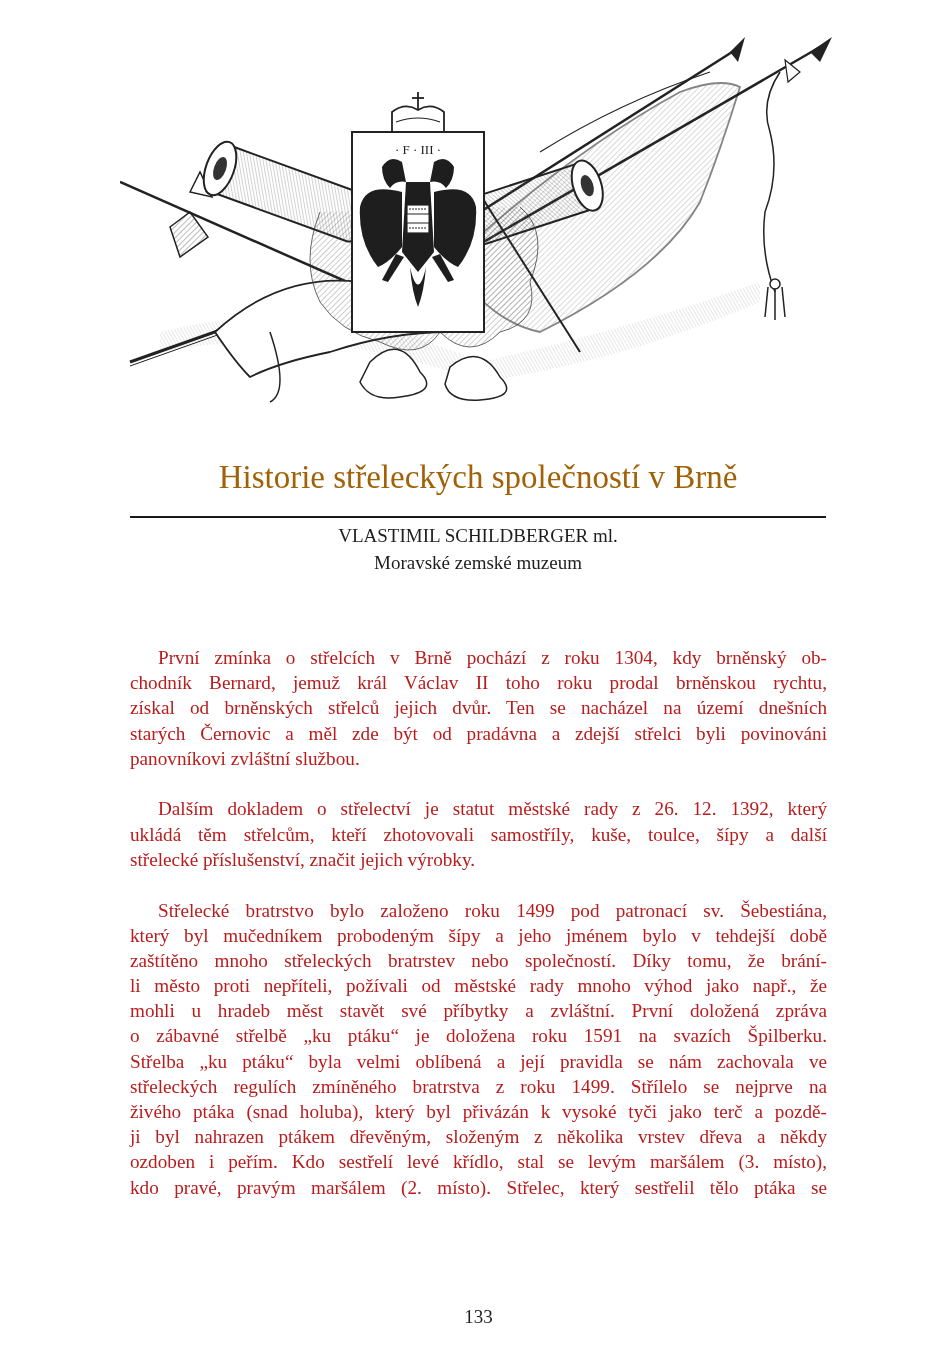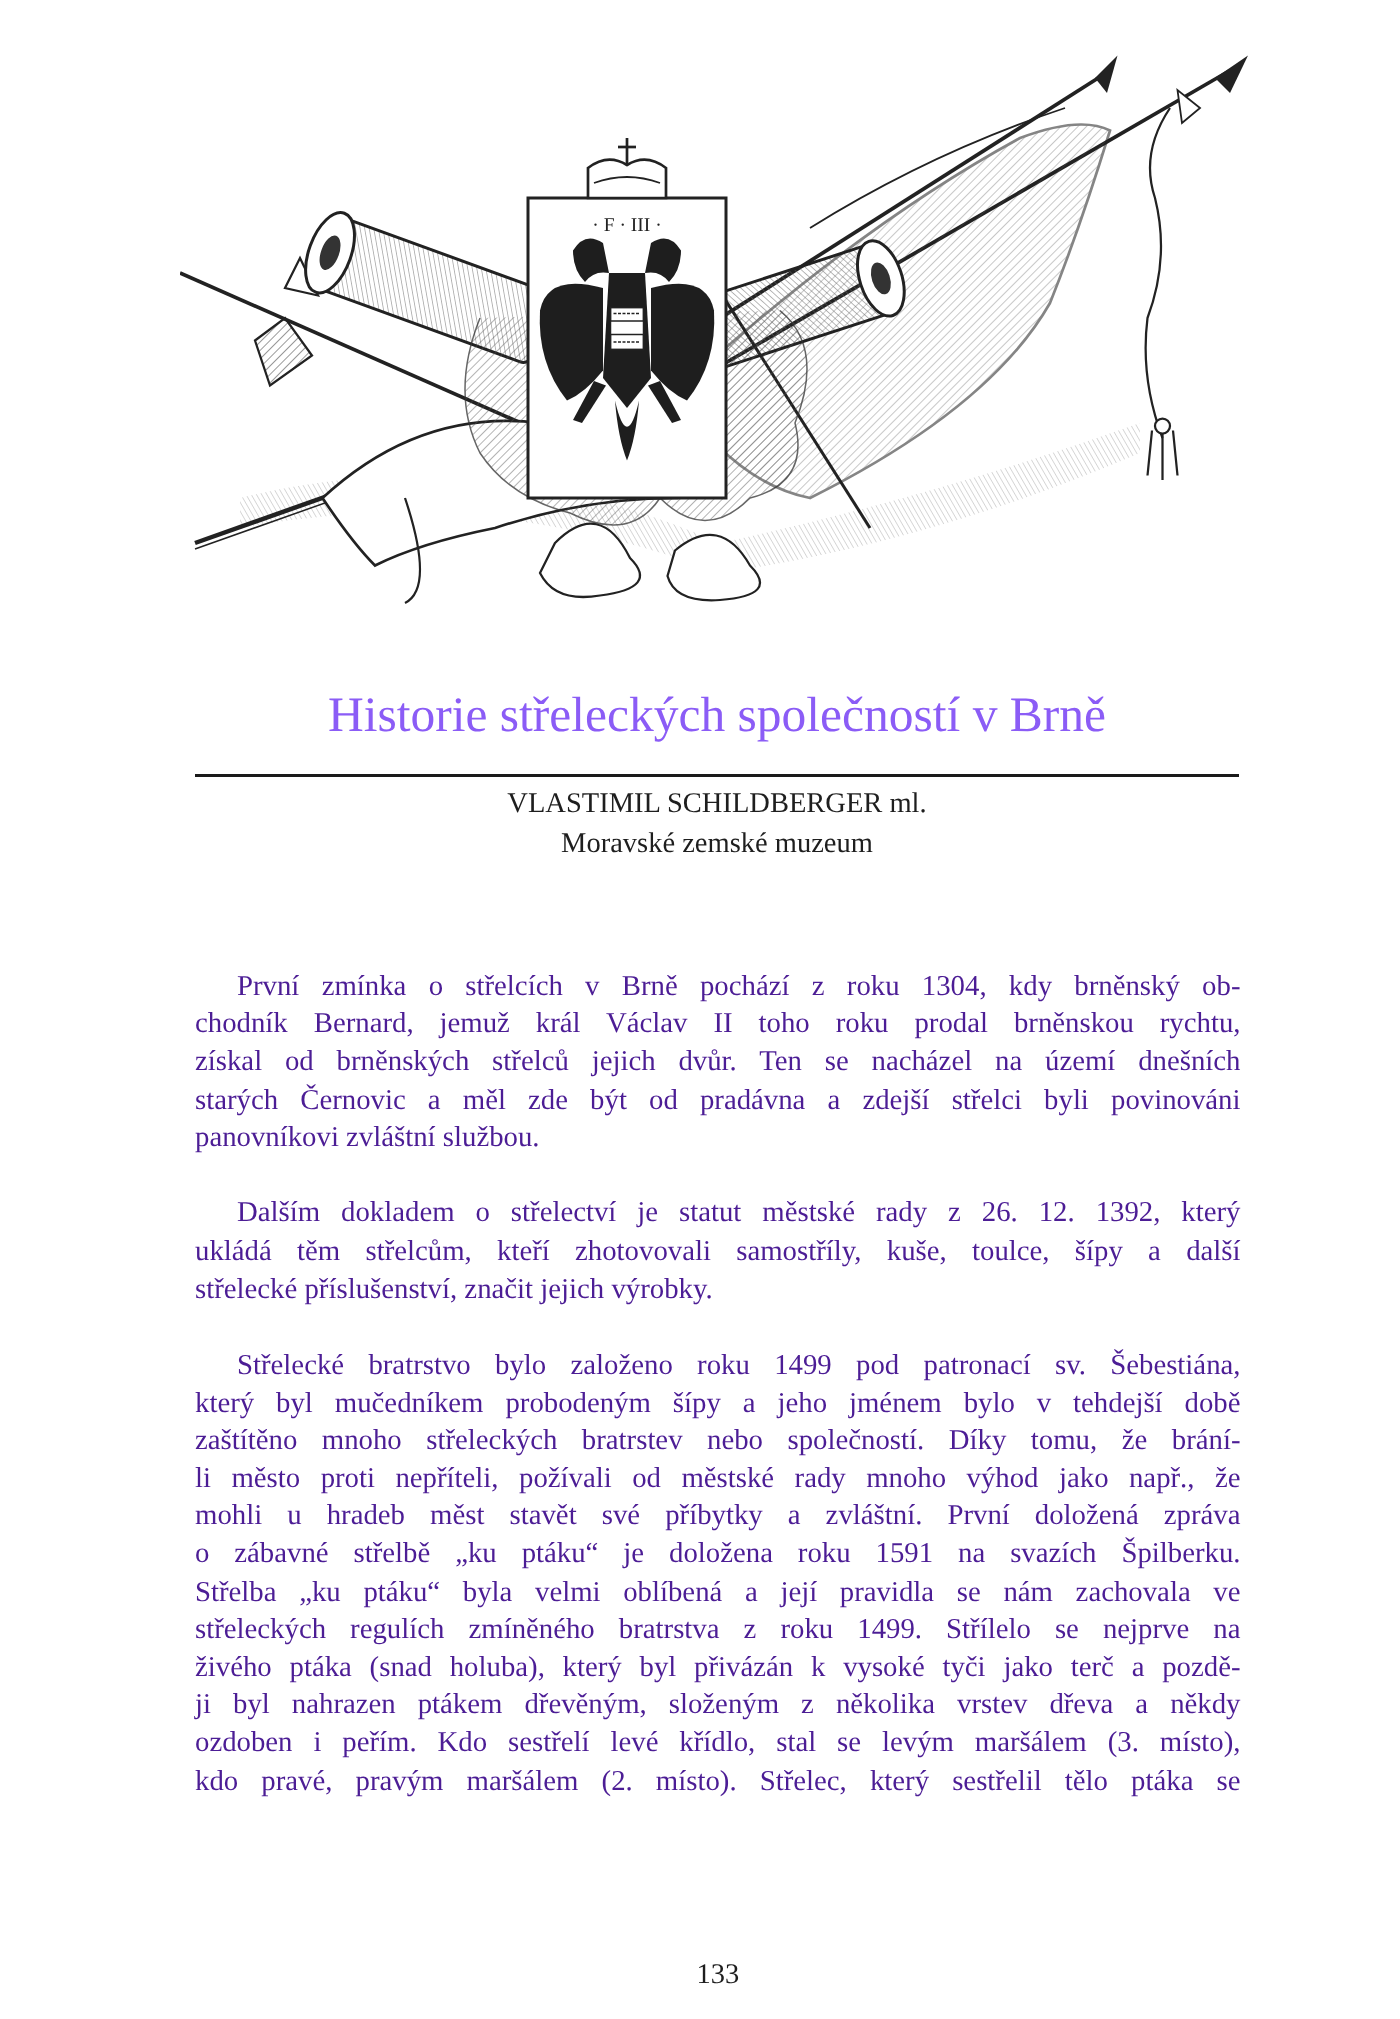--- a/index.html
+++ b/index.html
@@ -37,21 +37,21 @@
       position: absolute;
       left: 118px;
       width: 696px;
       top: 455px;
       text-align: center;
       font-family: "Liberation Serif", "DejaVu Serif", serif;
       font-size: 33px;
       line-height: 44px;
       font-weight: normal;
       margin: 0;
-      color: #8b5cf6;
+      color: #a16207;
     }
     .rule {
       position: absolute;
       left: 118px;
       top: 516px;
       width: 696px;
       height: 2px;
       background: #1a1a1a;
     }
     .byline {
@@ -67,21 +67,21 @@
     }
     .byline div { white-space: nowrap; text-align: center; }
     .body-text {
       position: absolute;
       left: 118px;
       top: 645px;
       width: 697px;
       font-family: "Liberation Serif", "DejaVu Serif", serif;
       font-size: 19.2px;
       line-height: 25.2px;
-      color: #4c1d95;
+      color: #b91c1c;
     }
     .para {
       margin: 0 0 25.5px 0;
     }
     .line {
       display: block;
       text-align: justify;
       text-align-last: justify;
       white-space: nowrap;
       height: 25.2px;

